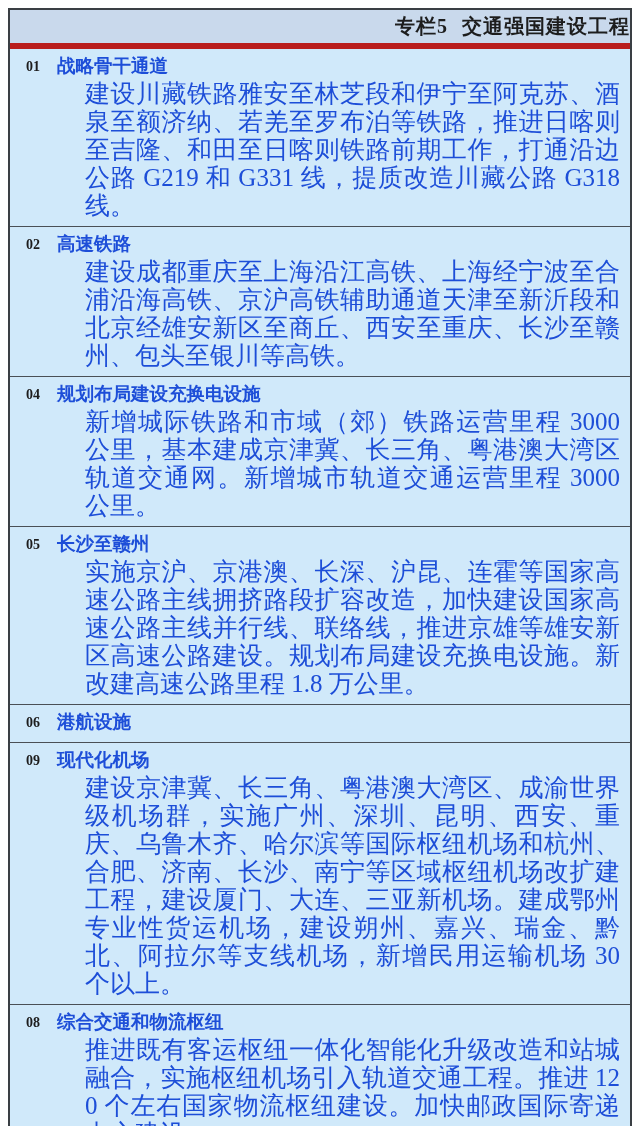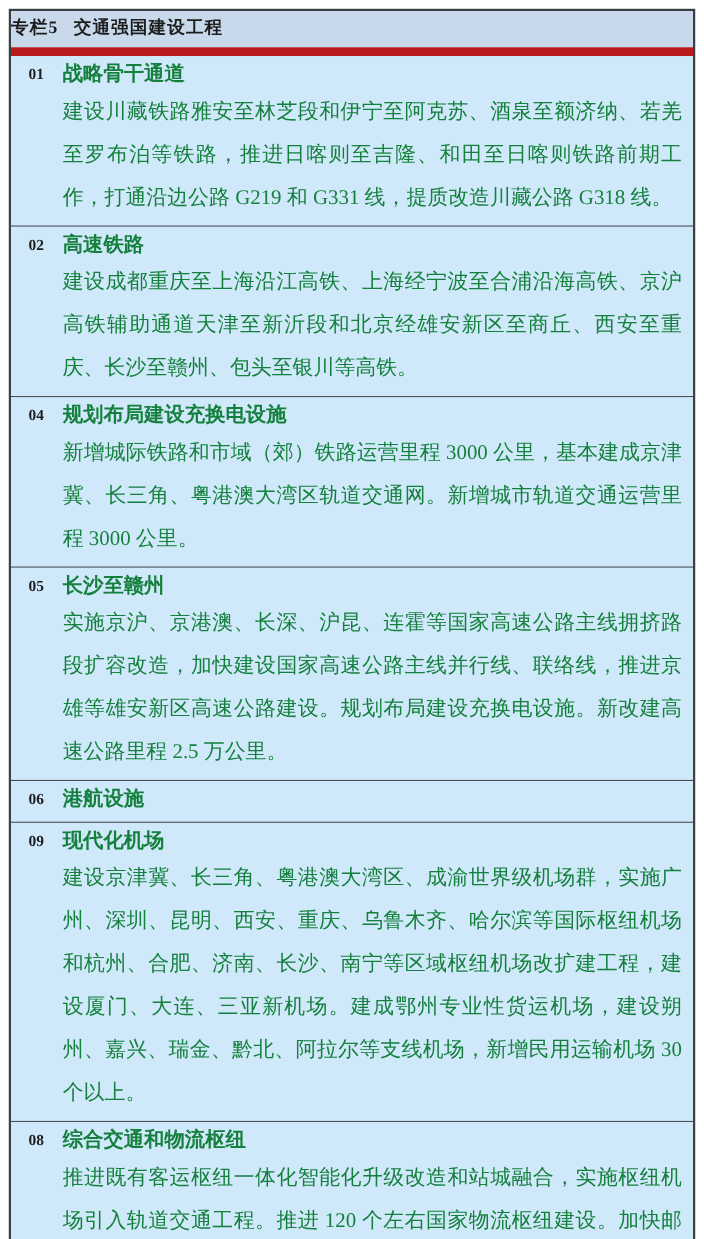--- a/index.html
+++ b/index.html
@@ -17,24 +17,24 @@
     background: #ffffff;
     padding: 8px 8px 8px 8px;
   }
   .panel {
     width: 624px;
     border: 2px solid #3a3f44;
     background: #d0e9fa;
   }
   .panel-header {
     background: #c9d9ec;
-    border-bottom: 8px solid #b91c1c;
-    text-align: left;
+    border-bottom: 6px solid #b91c1c;
+    text-align: right;
     font-weight: bold;
-    font-size: 16px;
+    font-size: 20px;
     line-height: 28px;
     padding: 2px 0 3px 0;
     color: #1d1d1d;
     letter-spacing: 1px;
   }
   .panel-header .gap { display: inline-block; width: 14px; }
   .panel-body { background: #d0e9fa; }
   .section {
     display: flex;
     align-items: flex-start;
@@ -44,32 +44,33 @@
   .sec-num {
     flex: none;
     width: 31px;
     font-size: 14px;
     line-height: 27px;
     font-weight: bold;
     color: #1d1d1d;
   }
   .sec-content {
     flex: 1;
-    color: #15803d;
+    color: #1d4ed8;
   }
   .sec-title {
     font-size: 18.5px;
     line-height: 27px;
     font-weight: bold;
   }
   .sec-body {
-    font-size: 19px;
-    line-height: 39px;
+    font-size: 25px;
+    line-height: 28px;
     text-align: justify;
     word-break: break-all;
+    margin-left: 28px;
   }
 </style>
 </head>
 <body>
 
 <div class="page">
   <div class="panel">
 
     <div class="panel-header">
       <span>专栏5</span><span class="gap"></span><span>交通强国建设工程</span>
@@ -99,21 +100,21 @@
         <div class="sec-content">
           <div class="sec-title">规划布局建设充换电设施</div>
           <div class="sec-body">新增城际铁路和市域（郊）铁路运营里程 3000 公里，基本建成京津冀、长三角、粤港澳大湾区轨道交通网。新增城市轨道交通运营里程 3000 公里。</div>
         </div>
       </div>
 
       <div class="section">
         <div class="sec-num">05</div>
         <div class="sec-content">
           <div class="sec-title">长沙至赣州</div>
-          <div class="sec-body">实施京沪、京港澳、长深、沪昆、连霍等国家高速公路主线拥挤路段扩容改造，加快建设国家高速公路主线并行线、联络线，推进京雄等雄安新区高速公路建设。规划布局建设充换电设施。新改建高速公路里程 2.5 万公里。</div>
+          <div class="sec-body">实施京沪、京港澳、长深、沪昆、连霍等国家高速公路主线拥挤路段扩容改造，加快建设国家高速公路主线并行线、联络线，推进京雄等雄安新区高速公路建设。规划布局建设充换电设施。新改建高速公路里程 1.8 万公里。</div>
         </div>
       </div>
 
       <div class="section">
         <div class="sec-num">06</div>
         <div class="sec-content">
           <div class="sec-title">港航设施</div>
         </div>
       </div>
 

